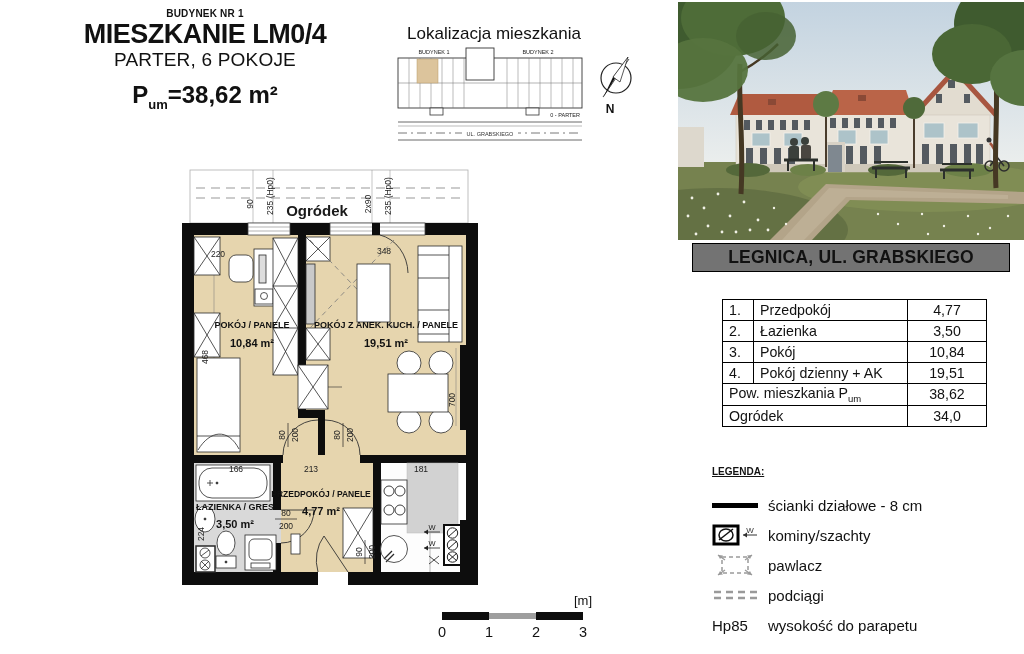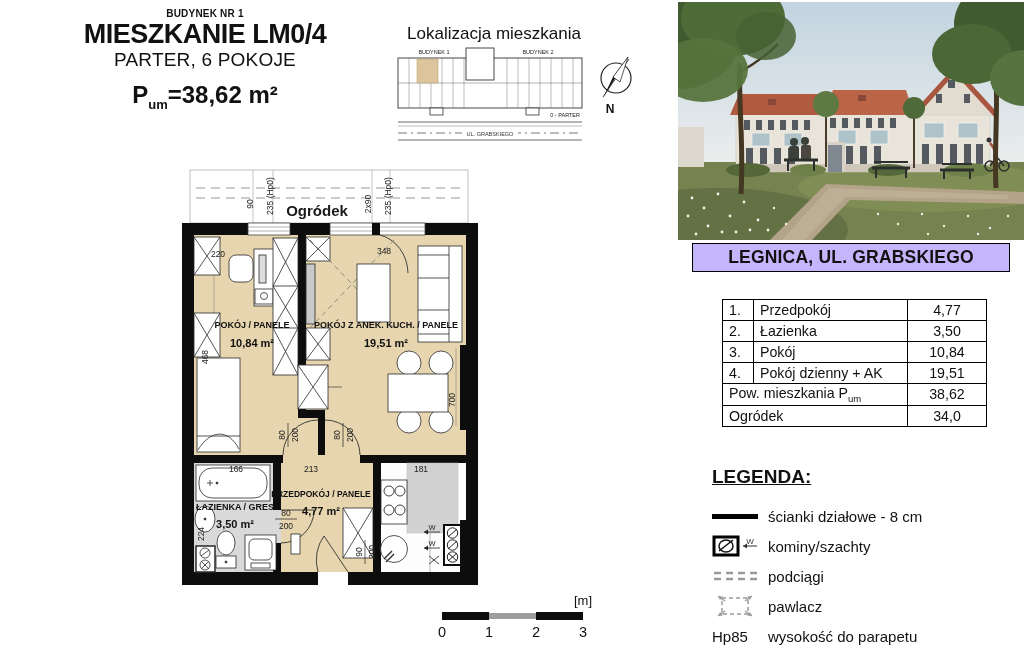--- a/index.html
+++ b/index.html
@@ -12,35 +12,35 @@
   #title-line1{font-size:10px;font-weight:bold;letter-spacing:.2px;}
   #title-line2{font-size:27px;font-weight:bold;letter-spacing:-.5px;}
   #title-line3{font-size:19px;font-weight:400;letter-spacing:.2px;}
   #title-line4{font-size:24px;font-weight:bold;margin-top:11px;}
   #title-line4 sub{font-size:13px;font-weight:bold;}
 
   
   #loc-title{left:396px;top:24px;width:196px;text-align:center;font-size:17px;font-weight:500;}
 
   
-  #addr-bar{left:692px;top:243px;width:318px;height:29px;background:#c4b5fd;
+  #addr-bar{left:692px;top:243px;width:318px;height:29px;background:#737373;
     border:1.5px solid #000;display:flex;align-items:center;justify-content:center;
     font-size:17.5px;font-weight:bold;letter-spacing:.2px;box-sizing:border-box;}
 
   
   #area-table{left:722px;top:299px;width:265px;border-collapse:collapse;border:1.5px solid #000;}
   #area-table td{border:1px solid #000;font-size:14.2px;padding:1px 6px;height:18px;white-space:nowrap;}
   #area-table td.no{width:22px;padding-right:2px;}
   #area-table td.val{width:66px;text-align:center;}
   #area-table td.b{font-weight:normal;}
   #area-table sub{font-size:9.5px;}
 
   
   #legend{left:712px;top:466px;width:300px;}
-  #legend-title{font-size:19px;font-weight:bold;text-decoration:underline;margin-bottom:13px;}
+  #legend-title{font-size:10px;font-weight:bold;text-decoration:underline;margin-bottom:13px;}
   .lg-row{display:flex;align-items:center;height:30px;}
   .lg-sym{width:56px;flex:0 0 56px;display:flex;align-items:center;justify-content:flex-start;}
   .lg-label{font-size:15px;}
   .lg-hp{font-size:15px;font-weight:400;width:56px;flex:0 0 56px;}
   .wall-line{width:46px;height:5px;background:#000;}
 
   
   #scalebar{left:436px;top:593px;width:170px;height:56px;}
   #scale-unit{position:absolute;right:14px;top:0;font-size:13px;}
   .sb{position:absolute;top:19px;height:8px;}
@@ -548,42 +548,42 @@
         <text x="38" y="9" font-size="8" text-anchor="middle" fill="#333">W</text>
         <line x1="31" y1="11" x2="45" y2="11" stroke="#333" stroke-width="1"></line>
         <path d="M31,11 l4,-2.5 v5 z" fill="#333"></path>
       </svg>
     </div>
     <div class="lg-label">kominy/szachty</div>
   </div>
 
   <div class="lg-row">
     <div class="lg-sym">
-      <svg width="52" height="14" viewBox="0 0 52 14">
-        <line x1="2" y1="4" x2="48" y2="4" stroke="#9a9a9a" stroke-width="2.5" stroke-dasharray="7 5"></line>
-        <line x1="2" y1="10" x2="48" y2="10" stroke="#9a9a9a" stroke-width="2.5" stroke-dasharray="7 5"></line>
-      </svg>
-    </div>
-    <div class="lg-label">podciągi</div>
-  </div>
-
-  <div class="lg-row">
-    <div class="lg-sym">
       <svg width="52" height="24" viewBox="0 0 52 24">
         <rect x="10" y="4" width="26" height="16" fill="none" stroke="#9a9a9a" stroke-width="1.5" stroke-dasharray="4 3"></rect>
         <line x1="13" y1="7" x2="6" y2="2" stroke="#9a9a9a" stroke-width="1.3"></line>
         <path d="M6,2 l5,0.5 -3,3.5 z" fill="#9a9a9a"></path>
         <line x1="33" y1="7" x2="40" y2="2" stroke="#9a9a9a" stroke-width="1.3"></line>
         <path d="M40,2 l-5,0.5 3,3.5 z" fill="#9a9a9a"></path>
         <line x1="13" y1="17" x2="6" y2="22" stroke="#9a9a9a" stroke-width="1.3"></line>
         <path d="M6,22 l5,-0.5 -3,-3.5 z" fill="#9a9a9a"></path>
         <line x1="33" y1="17" x2="40" y2="22" stroke="#9a9a9a" stroke-width="1.3"></line>
         <path d="M40,22 l-5,-0.5 3,-3.5 z" fill="#9a9a9a"></path>
       </svg>
     </div>
     <div class="lg-label">pawlacz</div>
   </div>
 
   <div class="lg-row">
+    <div class="lg-sym">
+      <svg width="52" height="14" viewBox="0 0 52 14">
+        <line x1="2" y1="4" x2="48" y2="4" stroke="#9a9a9a" stroke-width="2.5" stroke-dasharray="7 5"></line>
+        <line x1="2" y1="10" x2="48" y2="10" stroke="#9a9a9a" stroke-width="2.5" stroke-dasharray="7 5"></line>
+      </svg>
+    </div>
+    <div class="lg-label">podciągi</div>
+  </div>
+
+  <div class="lg-row">
     <div class="lg-hp">Hp85</div>
     <div class="lg-label">wysokość do parapetu</div>
   </div>
 </div>
 
 </body></html>

